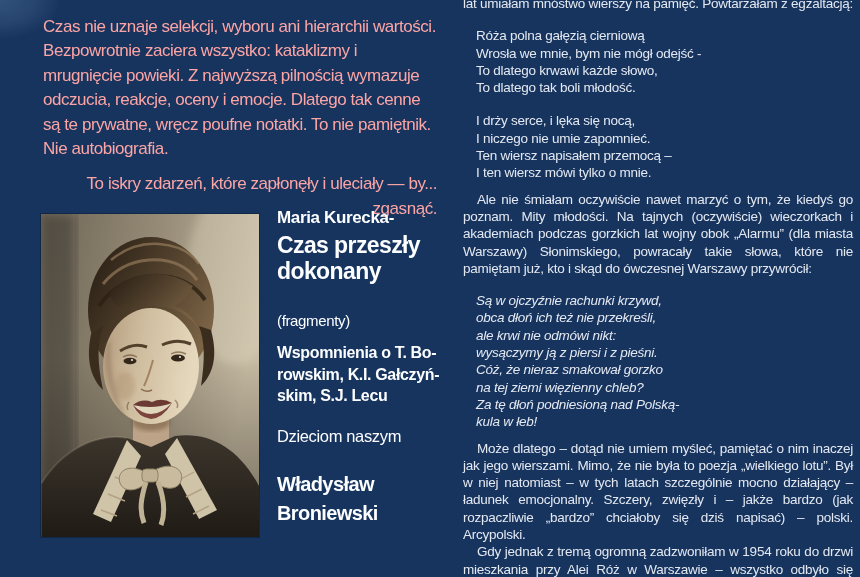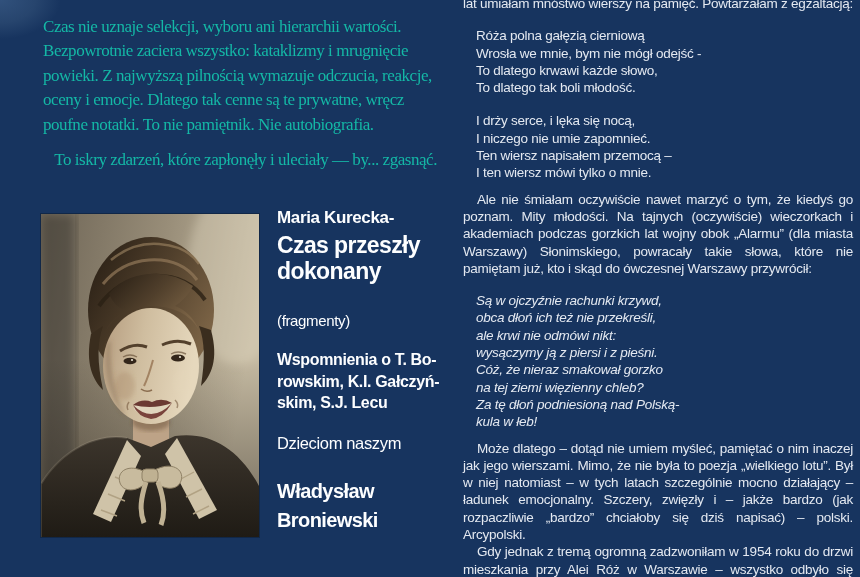--- a/index.html
+++ b/index.html
@@ -8,38 +8,38 @@
     background:#17345f;
     font-family:"Liberation Sans", sans-serif;
   }
   .corner-glow{
     position:absolute;left:0;top:0;width:78px;height:54px;pointer-events:none;
     background:radial-gradient(ellipse 78px 50px at 0 0,#31517c 0%,#27456e 45%,rgba(23,52,95,0) 78%);
   }
   
   .left-intro{
     position:absolute;left:43px;top:15px;width:394px;
-    color:#14b8a6;font-size:17px;line-height:24.4px;letter-spacing:-0.45px;font-family:Liberation Serif, serif;
+    color:#fca5a5;font-size:17px;line-height:24.4px;letter-spacing:-0.45px;
   }
   .left-intro .closing{margin-top:11px;text-align:right;}
   
   .photo{
     position:absolute;left:41px;top:214px;width:218px;height:323px;
     box-shadow:0 0 0 1px rgba(0,0,0,0.25);
   }
   .photo svg{display:block;}
   
   .mid{
     position:absolute;left:277px;top:206px;width:178px;
     color:#fdfeff;letter-spacing:-0.35px;
   }
   .mid .author{font-weight:bold;font-size:17px;line-height:23px;}
   .mid .title{font-weight:bold;font-size:23px;line-height:26px;margin-top:3px;letter-spacing:-0.6px;}
   .mid .fragments{font-size:15px;line-height:20px;margin-top:27px;}
-  .mid .subtitle{font-weight:bold;font-size:16px;line-height:21.5px;margin-top:18px;}
+  .mid .subtitle{font-weight:bold;font-size:16px;line-height:21.5px;margin-top:11px;}
   .mid .dedication{font-weight:normal;font-size:16.5px;line-height:21px;margin-top:19px;}
   .mid .poet{font-weight:bold;font-size:20px;line-height:29px;margin-top:23px;letter-spacing:-0.6px;}
   
   .right-col{
     position:absolute;left:463px;top:-5px;width:390px;
     color:#e4e9f1;font-size:13.5px;line-height:17.3px;letter-spacing:-0.25px;
   }
   .right-col .opening{white-space:nowrap;}
   .right-col .poem{margin:15px 0 0 13px;}
   .right-col .poem.italic{font-style:italic;}

